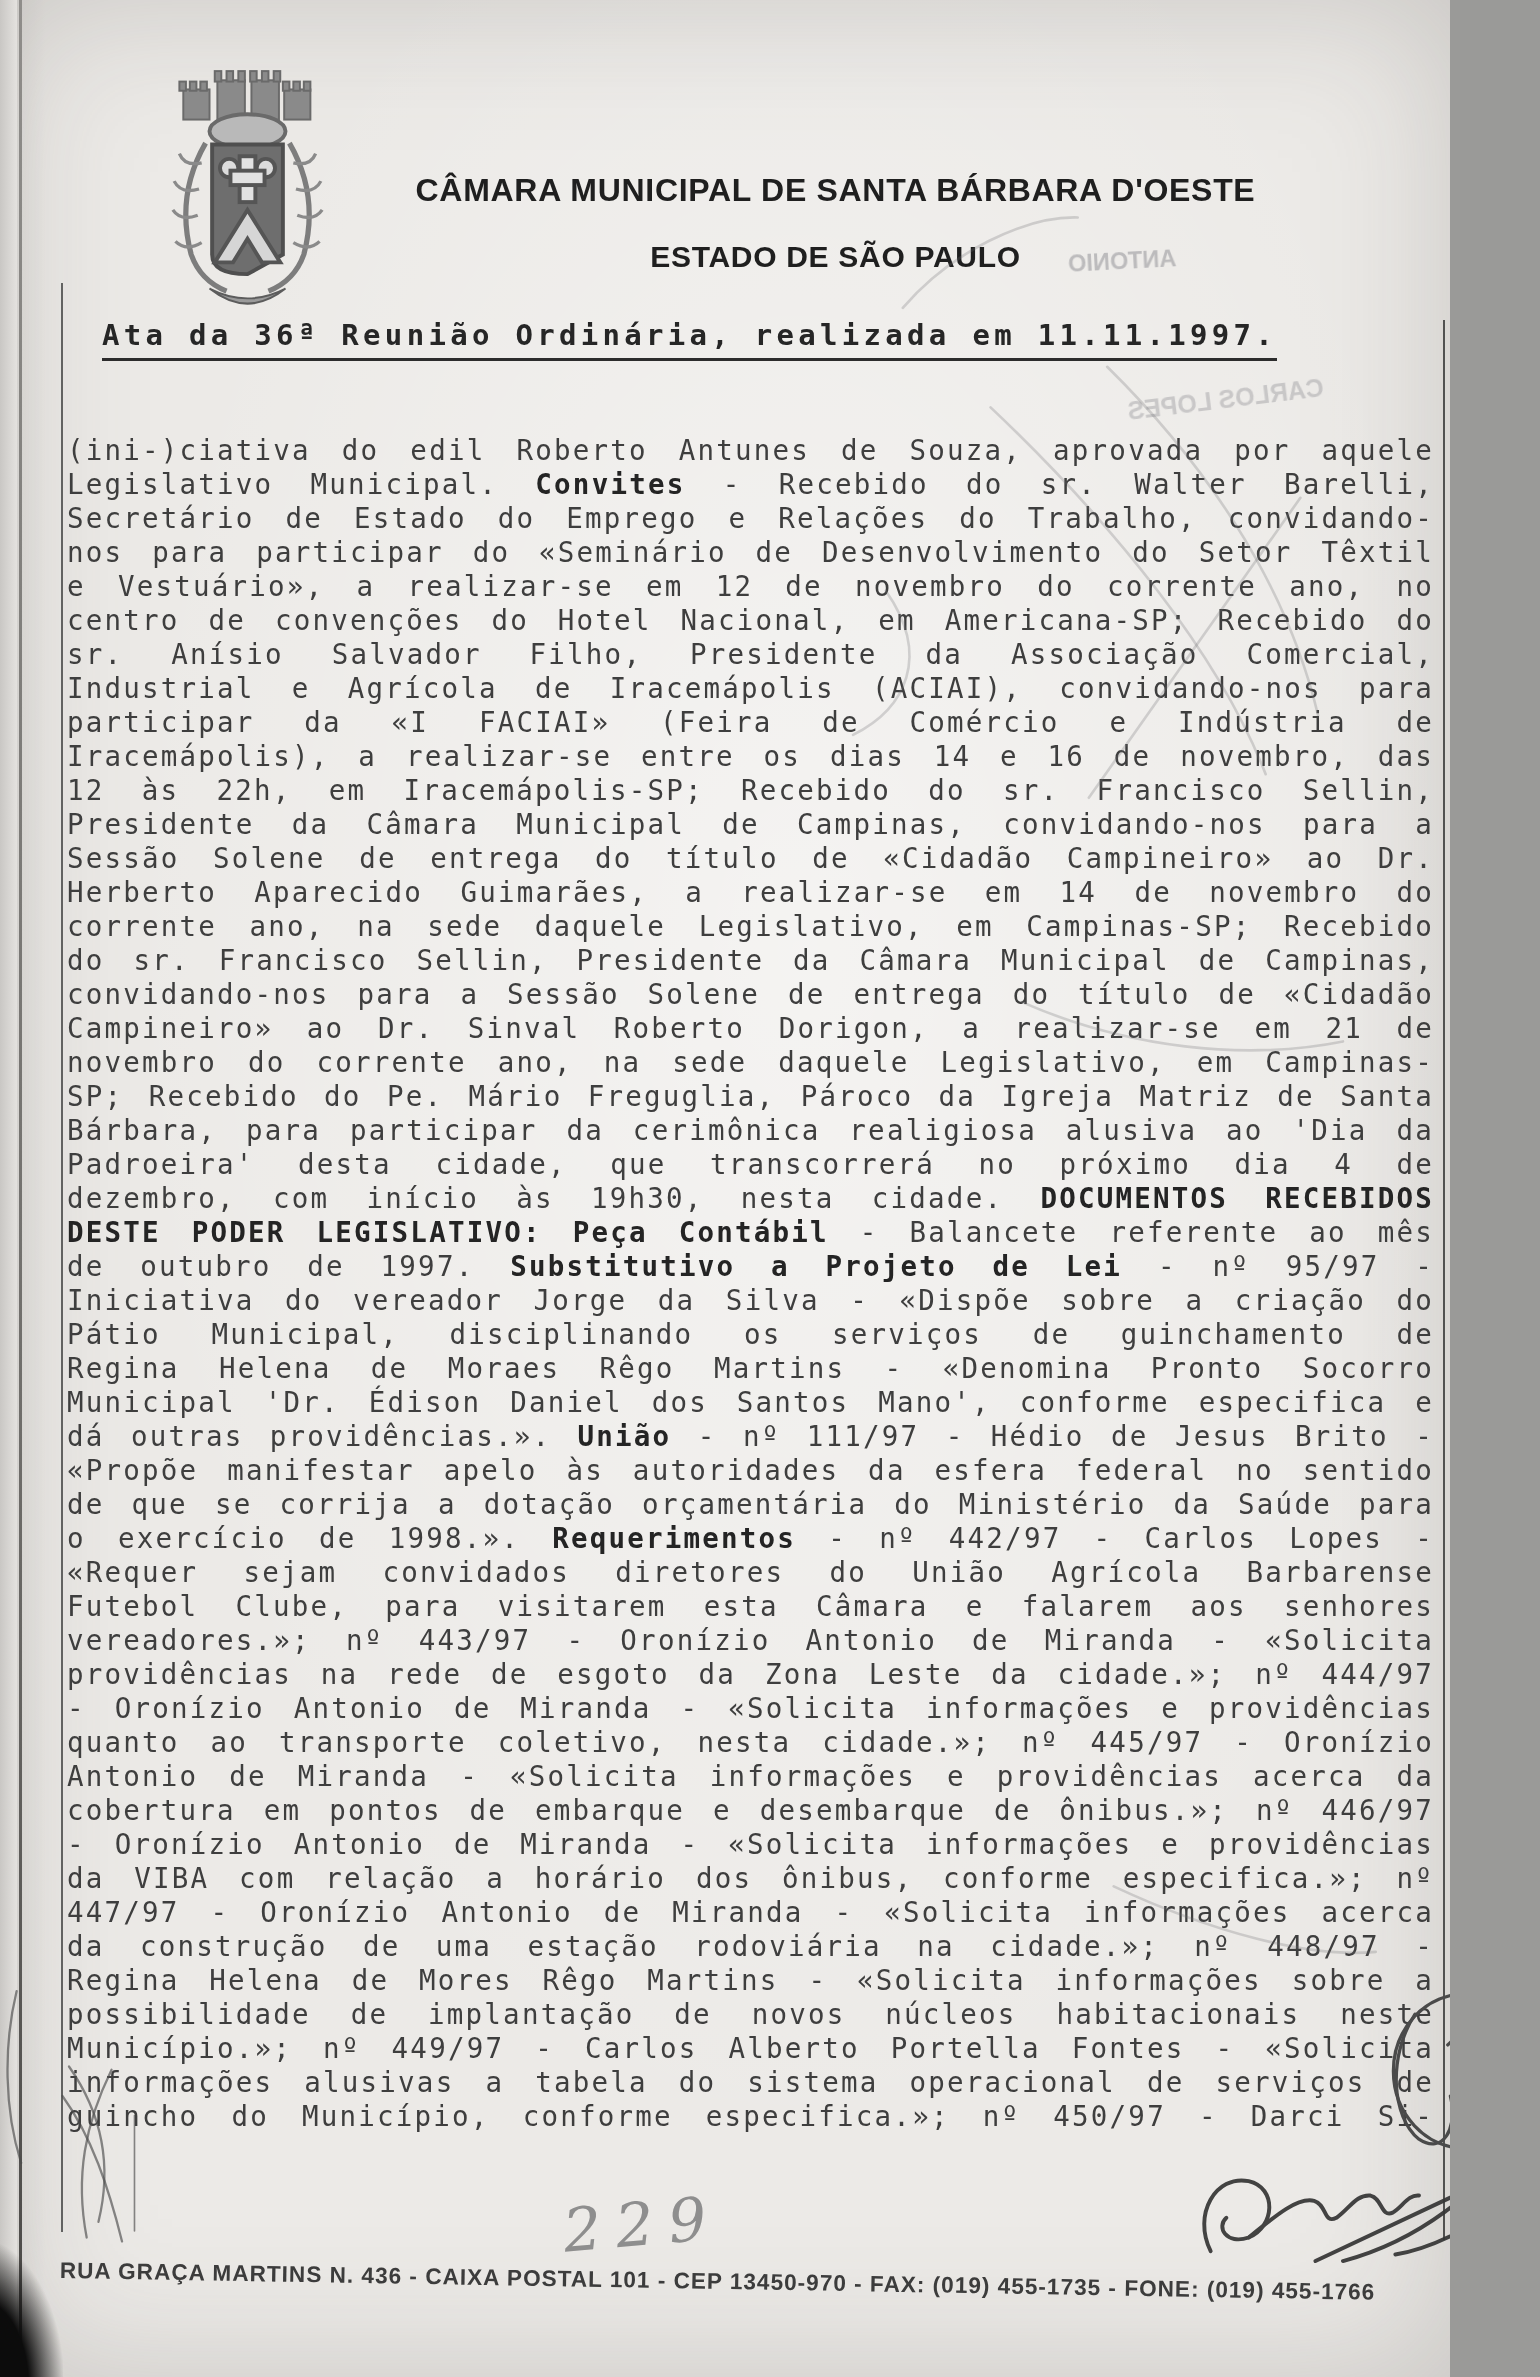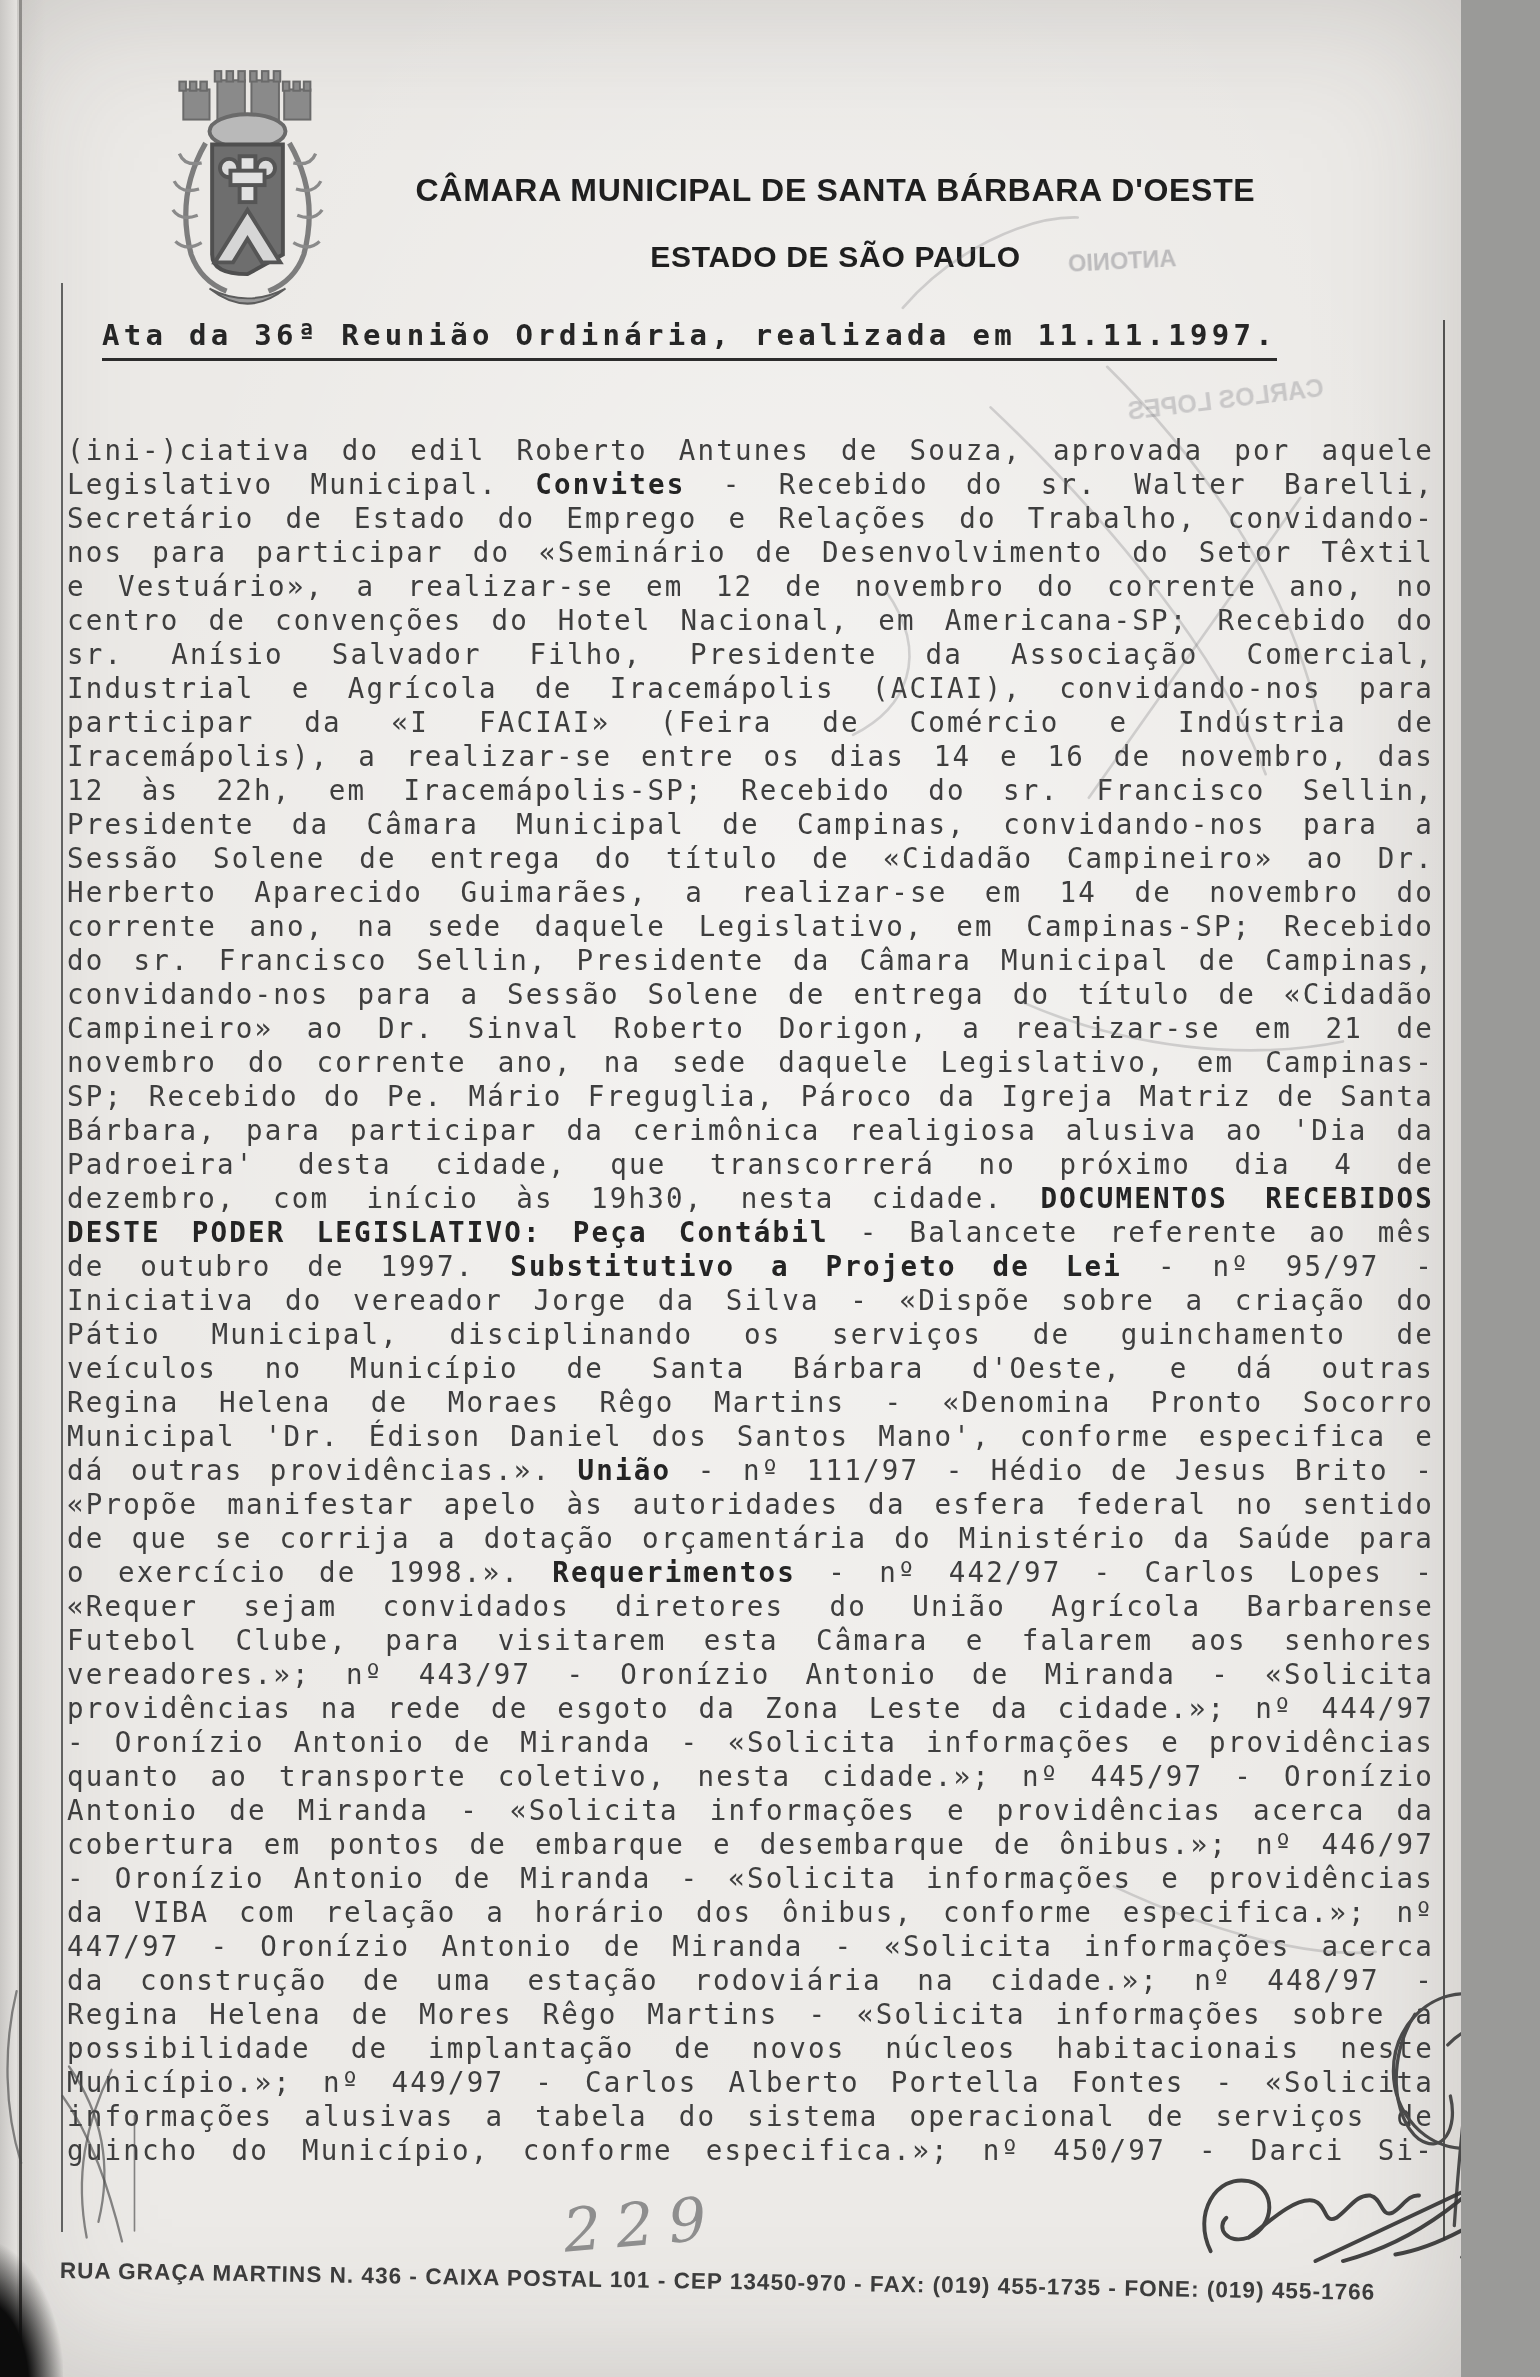--- a/index.html
+++ b/index.html
@@ -6,21 +6,20 @@
   .page{
     position:relative;
     width:1450px;height:2377px;
     background:#eceae7;
     background-image:
       radial-gradient(ellipse at 55% 40%, rgba(255,255,255,.45) 0%, rgba(255,255,255,0) 60%),
       linear-gradient(90deg, #dddbd8 0px, #eceae7 46px, #eceae7 1474px, #e2e0dd 1541px);
     overflow:hidden;
     font-family:"DejaVu Sans Mono", monospace;
     box-shadow:inset 0 0 144px rgba(90,88,85,.25);
-    padding-left:11px;
   }
   .abs{position:absolute;}
   
   .scan-edge-band{left:0;top:0;width:17px;height:2377px;background:linear-gradient(90deg,#c9c7c4,#e4e2df);}
   .scan-edge-line{left:19px;top:0;width:2.6px;height:2377px;background:linear-gradient(#8f8d8a,#6f6d6a 60%,#4a4846);}
   .corner-blob{left:-22px;top:2241px;width:85px;height:170px;
     background:radial-gradient(ellipse at 0% 85%, #0c0c0c 42%, rgba(12,12,12,0) 72%);}
   
   .frame-left{left:61px;top:283px;width:2px;height:1949px;background:#4b4b4b;opacity:.85;}
   .frame-right{left:1443px;top:320px;width:2px;height:1920px;background:#434343;opacity:.9;}
@@ -135,21 +134,20 @@
       <div class="bline"><span>Campineiro» ao Dr. Sinval Roberto Dorigon, a realizar-se em 21 de</span></div>
       <div class="bline"><span>novembro do corrente ano, na sede daquele Legislativo, em Campinas-</span></div>
       <div class="bline"><span>SP; Recebido do Pe. Mário Freguglia, Pároco da Igreja Matriz de Santa</span></div>
       <div class="bline"><span>Bárbara, para participar da cerimônica realigiosa alusiva ao 'Dia da</span></div>
       <div class="bline"><span>Padroeira' desta cidade, que transcorrerá no próximo dia 4 de</span></div>
       <div class="bline"><span>dezembro, com início às 19h30, nesta cidade. </span><span class="b">DOCUMENTOS RECEBIDOS</span></div>
       <div class="bline"><span class="b">DESTE PODER LEGISLATIVO: Peça Contábil</span><span> - Balancete referente ao mês</span></div>
       <div class="bline"><span>de outubro de 1997. </span><span class="b">Substitutivo a Projeto de Lei</span><span> - nº 95/97 -</span></div>
       <div class="bline"><span>Iniciativa do vereador Jorge da Silva - «Dispõe sobre a criação do</span></div>
       <div class="bline"><span>Pátio Municipal, disciplinando os serviços de guinchamento de</span></div>
-      <div class="bline"><span>veículos no Município de Santa Bárbara d'Oeste, e dá outras</span></div>
       <div class="bline"><span>Regina Helena de Moraes Rêgo Martins - «Denomina Pronto Socorro</span></div>
       <div class="bline"><span>Municipal 'Dr. Édison Daniel dos Santos Mano', conforme especifica e</span></div>
       <div class="bline"><span>dá outras providências.». </span><span class="b">União</span><span> - nº 111/97 - Hédio de Jesus Brito -</span></div>
       <div class="bline"><span>«Propõe manifestar apelo às autoridades da esfera federal no sentido</span></div>
       <div class="bline"><span>de que se corrija a dotação orçamentária do Ministério da Saúde para</span></div>
       <div class="bline"><span>o exercício de 1998.». </span><span class="b">Requerimentos</span><span> - nº 442/97 - Carlos Lopes -</span></div>
       <div class="bline"><span>«Requer sejam convidados diretores do União Agrícola Barbarense</span></div>
       <div class="bline"><span>Futebol Clube, para visitarem esta Câmara e falarem aos senhores</span></div>
       <div class="bline"><span>vereadores.»; nº 443/97 - Oronízio Antonio de Miranda - «Solicita</span></div>
       <div class="bline"><span>providências na rede de esgoto da Zona Leste da cidade.»; nº 444/97</span></div>

